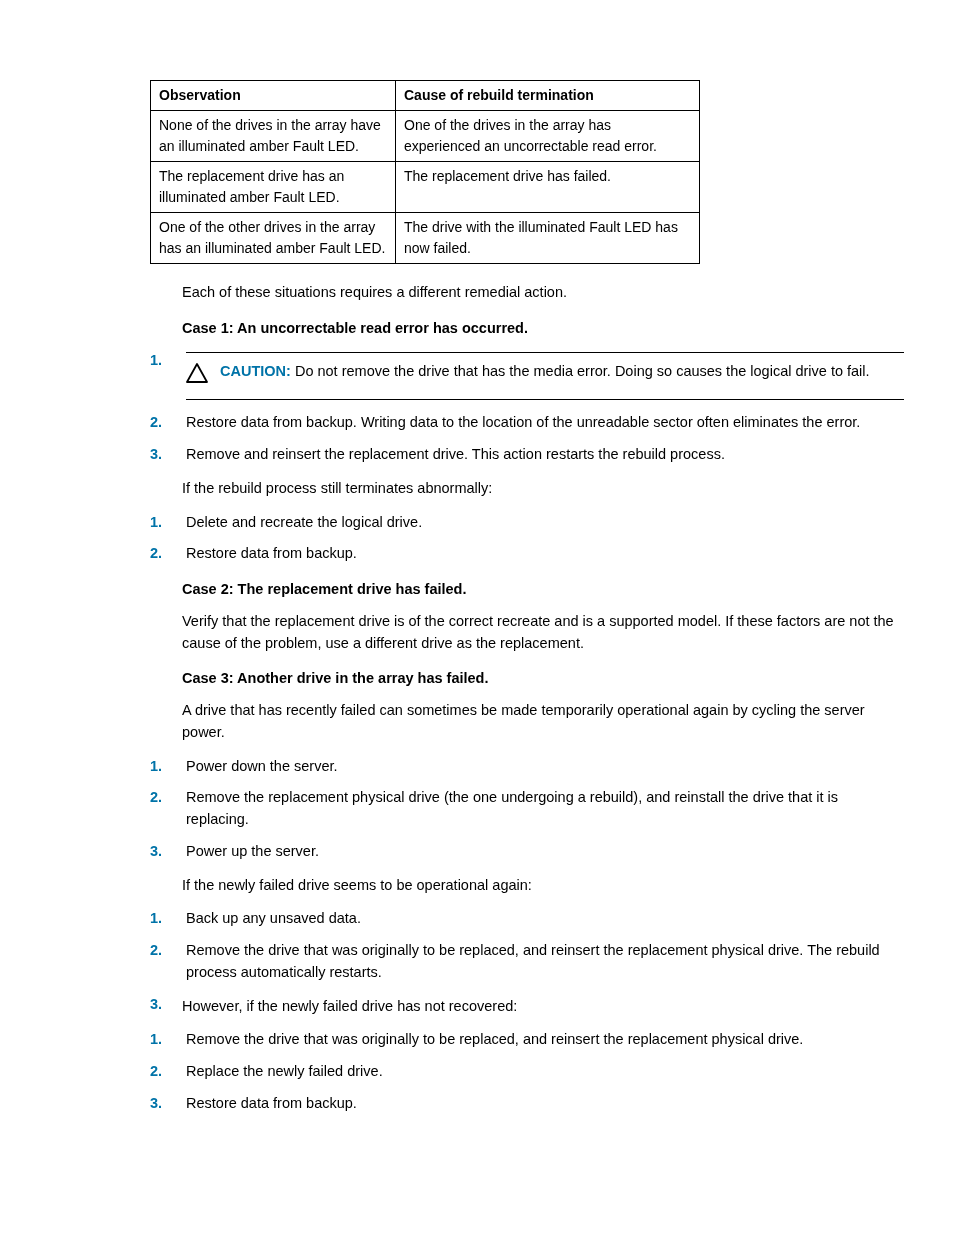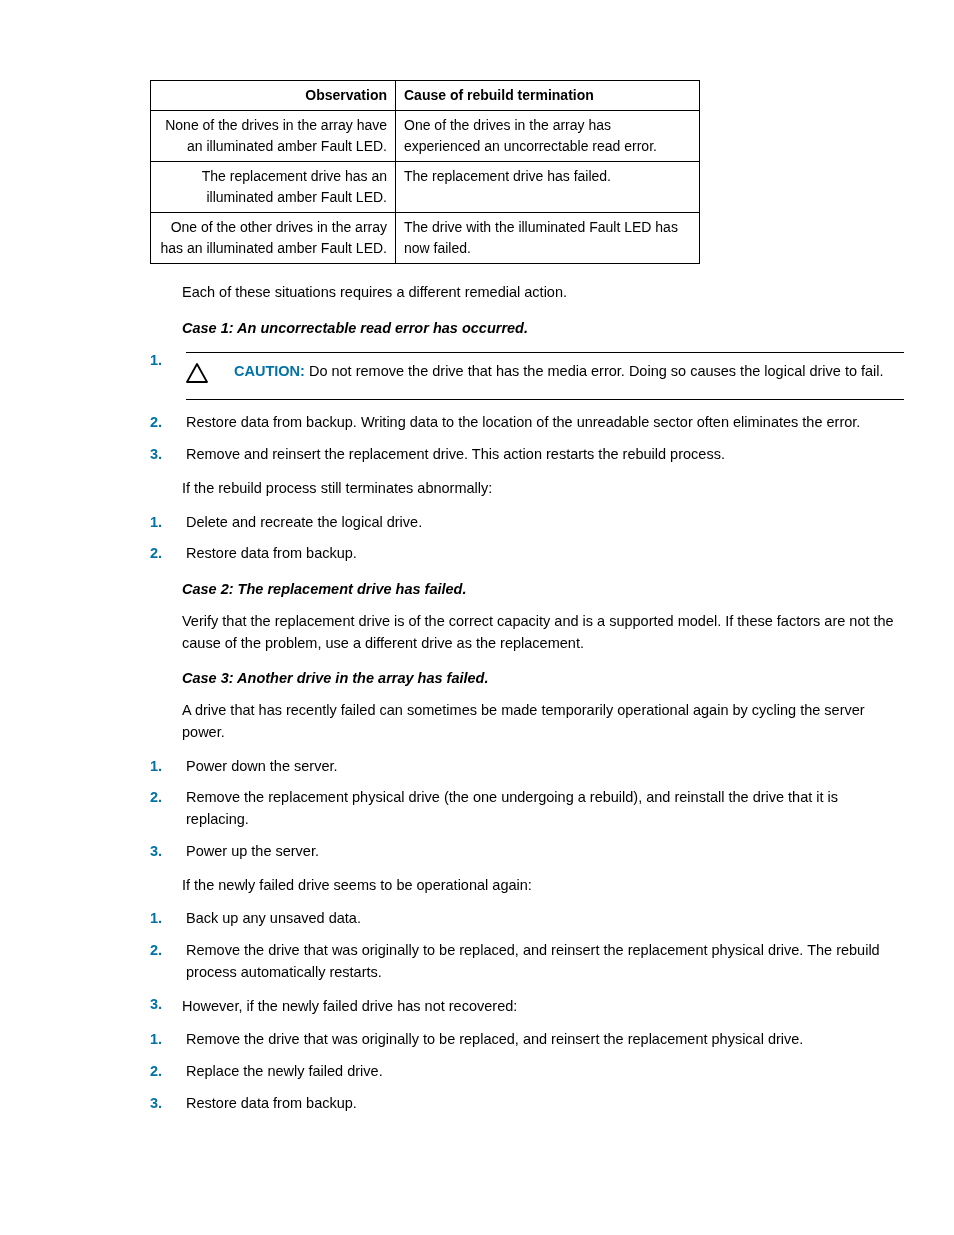--- a/index.html
+++ b/index.html
@@ -19,44 +19,44 @@
     }
     th, td {
       border: 1px solid #000;
       padding: 4px 8px;
       text-align: left;
       vertical-align: top;
       font-size: 14px;
       font-weight: normal;
     }
     th { font-weight: bold; }
-    th:first-child, td:first-child { width: 245px; text-align: right; }
+    th:first-child, td:first-child { width: 245px; }
     p { margin-bottom: 12px; margin-left: 32px; }
-    .bold { font-weight: bold; margin-top: 14px; margin-bottom: 10px; font-style: italic; }
+    .bold { font-weight: bold; margin-top: 14px; margin-bottom: 10px; }
     ol { list-style: none; padding-left: 0; margin-bottom: 12px; }
     ol > li {
       position: relative;
       padding-left: 36px;
       margin-bottom: 10px;
     }
     ol > li .num {
       position: absolute;
       left: 0;
       top: 0;
       color: #0073a8;
       font-weight: bold;
     }
     .caution-box {
       border-top: 1.5px solid #000;
       border-bottom: 1.5px solid #000;
       margin: 8px 0 12px 36px;
       padding: 8px 0 10px 0;
       display: flex;
       align-items: flex-start;
-      gap: 26px;
+      gap: 12px;
     }
     .caution-icon { flex-shrink: 0; margin-top: 2px; }
     .caution-text { flex: 1; }
     .caution-label { color: #0073a8; font-weight: bold; }
   </style>
 </head>
 <body>
 
 <table>
   <thead>
@@ -105,21 +105,21 @@
   <li><span class="num">3.</span><span>Remove and reinsert the replacement drive. This action restarts the rebuild process.</span></li>
 </ol>
 
 <p>If the rebuild process still terminates abnormally:</p>
 <ol>
   <li><span class="num">1.</span><span>Delete and recreate the logical drive.</span></li>
   <li><span class="num">2.</span><span>Restore data from backup.</span></li>
 </ol>
 
 <p class="bold">Case 2: The replacement drive has failed.</p>
-<p>Verify that the replacement drive is of the correct capacity and is a supported model. If these factors are not the cause of the problem, use a different drive as the replacement.</p>
+<p>Verify that the replacement drive is of the correct recreate and is a supported model. If these factors are not the cause of the problem, use a different drive as the replacement.</p>
 
 <p class="bold">Case 3: Another drive in the array has failed.</p>
 <p>A drive that has recently failed can sometimes be made temporarily operational again by cycling the server power.</p>
 <ol>
   <li><span class="num">1.</span><span>Power down the server.</span></li>
   <li><span class="num">2.</span><span>Remove the replacement physical drive (the one undergoing a rebuild), and reinstall the drive that it is replacing.</span></li>
   <li><span class="num">3.</span><span>Power up the server.</span></li>
 </ol>
 
 <p>If the newly failed drive seems to be operational again:</p>

